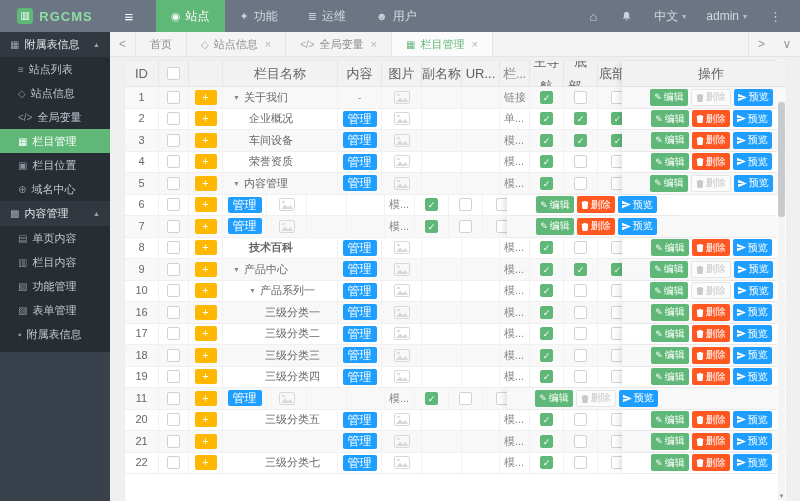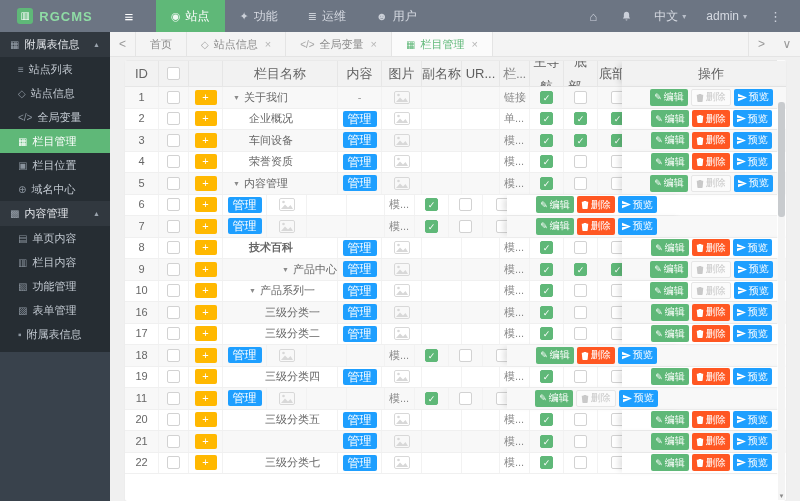--- a/index.html
+++ b/index.html
@@ -710,21 +710,21 @@
   </div>
 
   <div class="trow">
     <div class="cell col-id">9</div>
     <div class="cell col-cb">
               <span class="cb"></span>
             </div>
     <div class="cell col-plus">
               <button class="plus-btn">+</button>
             </div>
-    <div class="cell col-name" style="padding-left: 10px; justify-content: flex-end;">
+    <div class="cell col-name" style="padding-left: 10px;">
       <span class="tree-arrow">▼</span>
       <span class="name-text">产品中心</span>
     </div>
     <div class="cell col-content">
       <button class="manage-btn">管理</button>
 
     </div>
     <div class="cell col-img">
       <svg width="16" height="13" viewBox="0 0 16 13">
                 <rect x="0.5" y="0.5" width="15" height="12" rx="1.5" fill="none" stroke="#D8D8D8"></rect>
@@ -930,20 +930,24 @@
   </div>
 
   <div class="trow">
     <div class="cell col-id">18</div>
     <div class="cell col-cb">
               <span class="cb"></span>
             </div>
     <div class="cell col-plus">
               <button class="plus-btn">+</button>
             </div>
+    <div class="cell col-name" style="padding-left: 42px;">
+
+      <span class="name-text">三级分类三</span>
+    </div>
     <div class="cell col-content">
       <button class="manage-btn">管理</button>
 
     </div>
     <div class="cell col-img">
       <svg width="16" height="13" viewBox="0 0 16 13">
                 <rect x="0.5" y="0.5" width="15" height="12" rx="1.5" fill="none" stroke="#D8D8D8"></rect>
                 <circle cx="4.5" cy="4" r="1.3" fill="#D8D8D8"></circle>
                 <path d="M2 11 L6 6.5 L9 9.5 L11.5 7 L14 11 Z" fill="#D8D8D8"></path>
               </svg>

